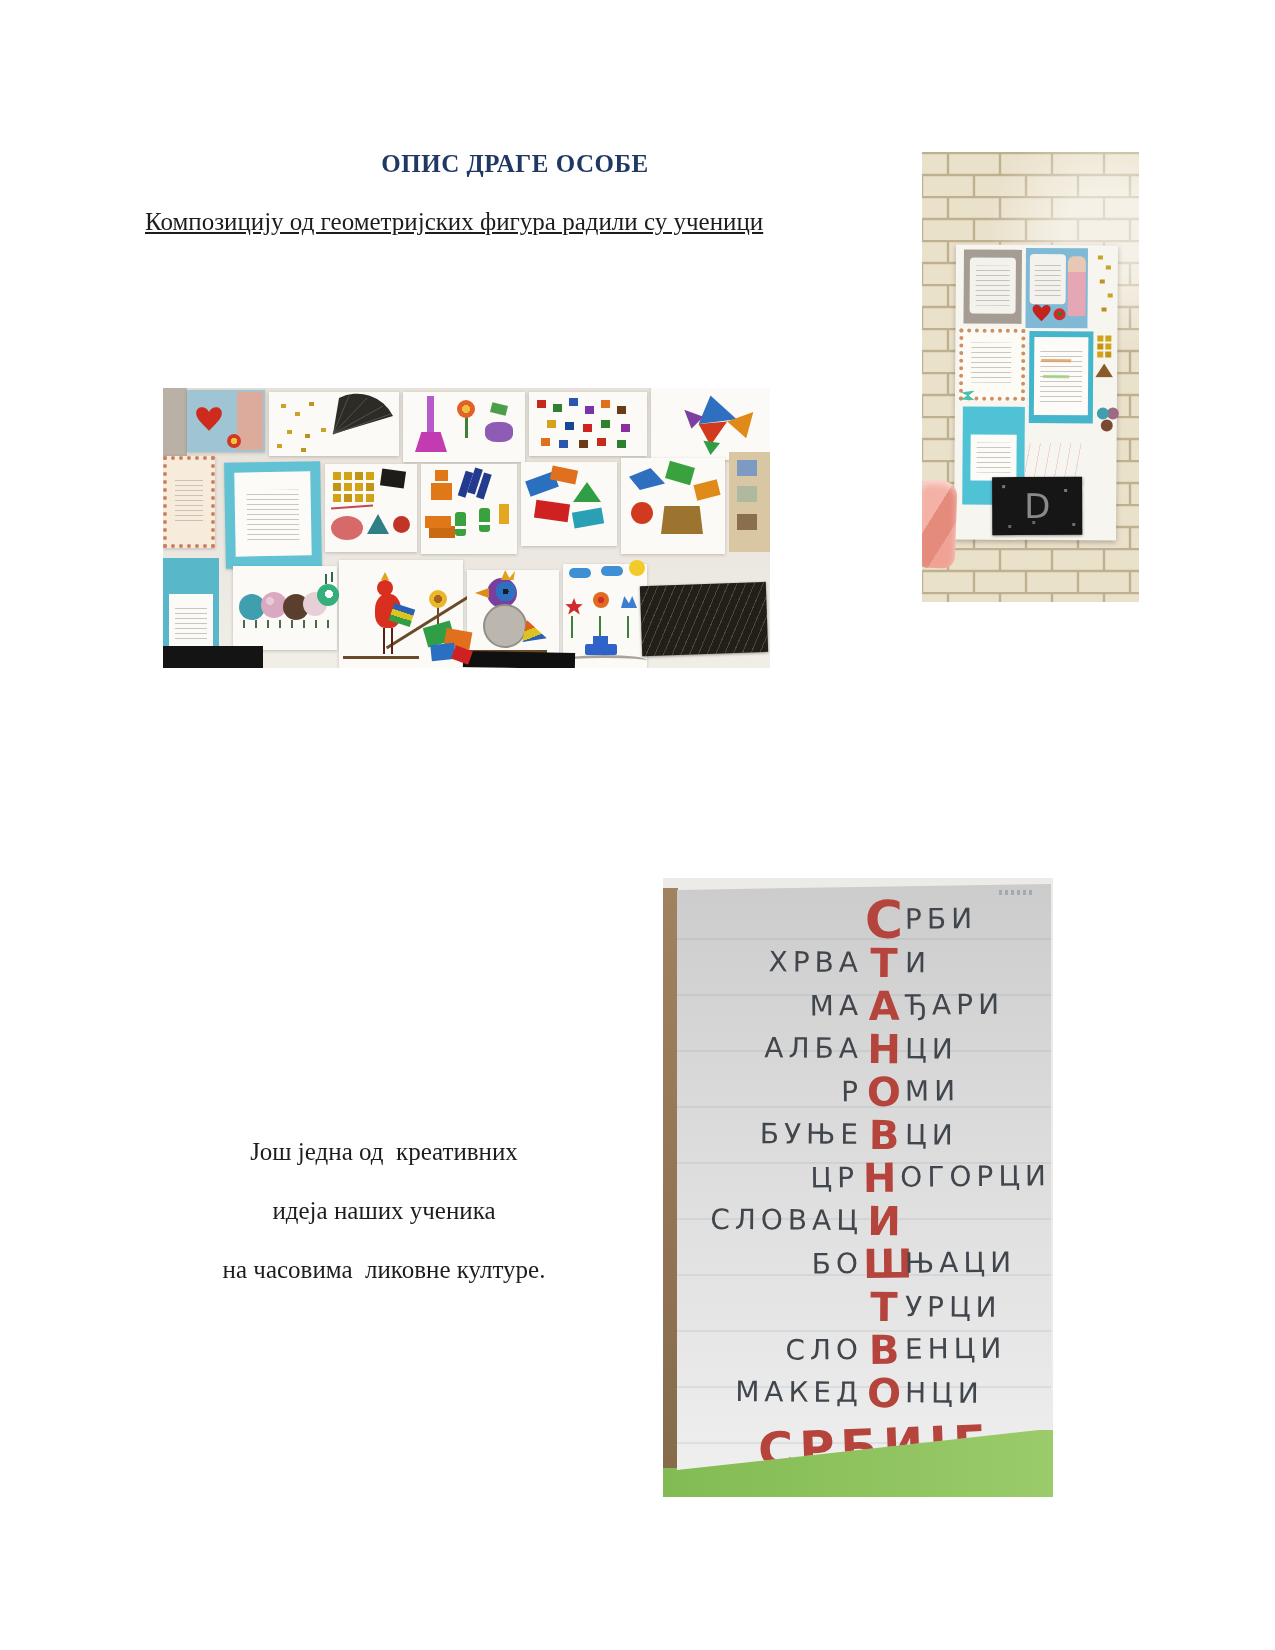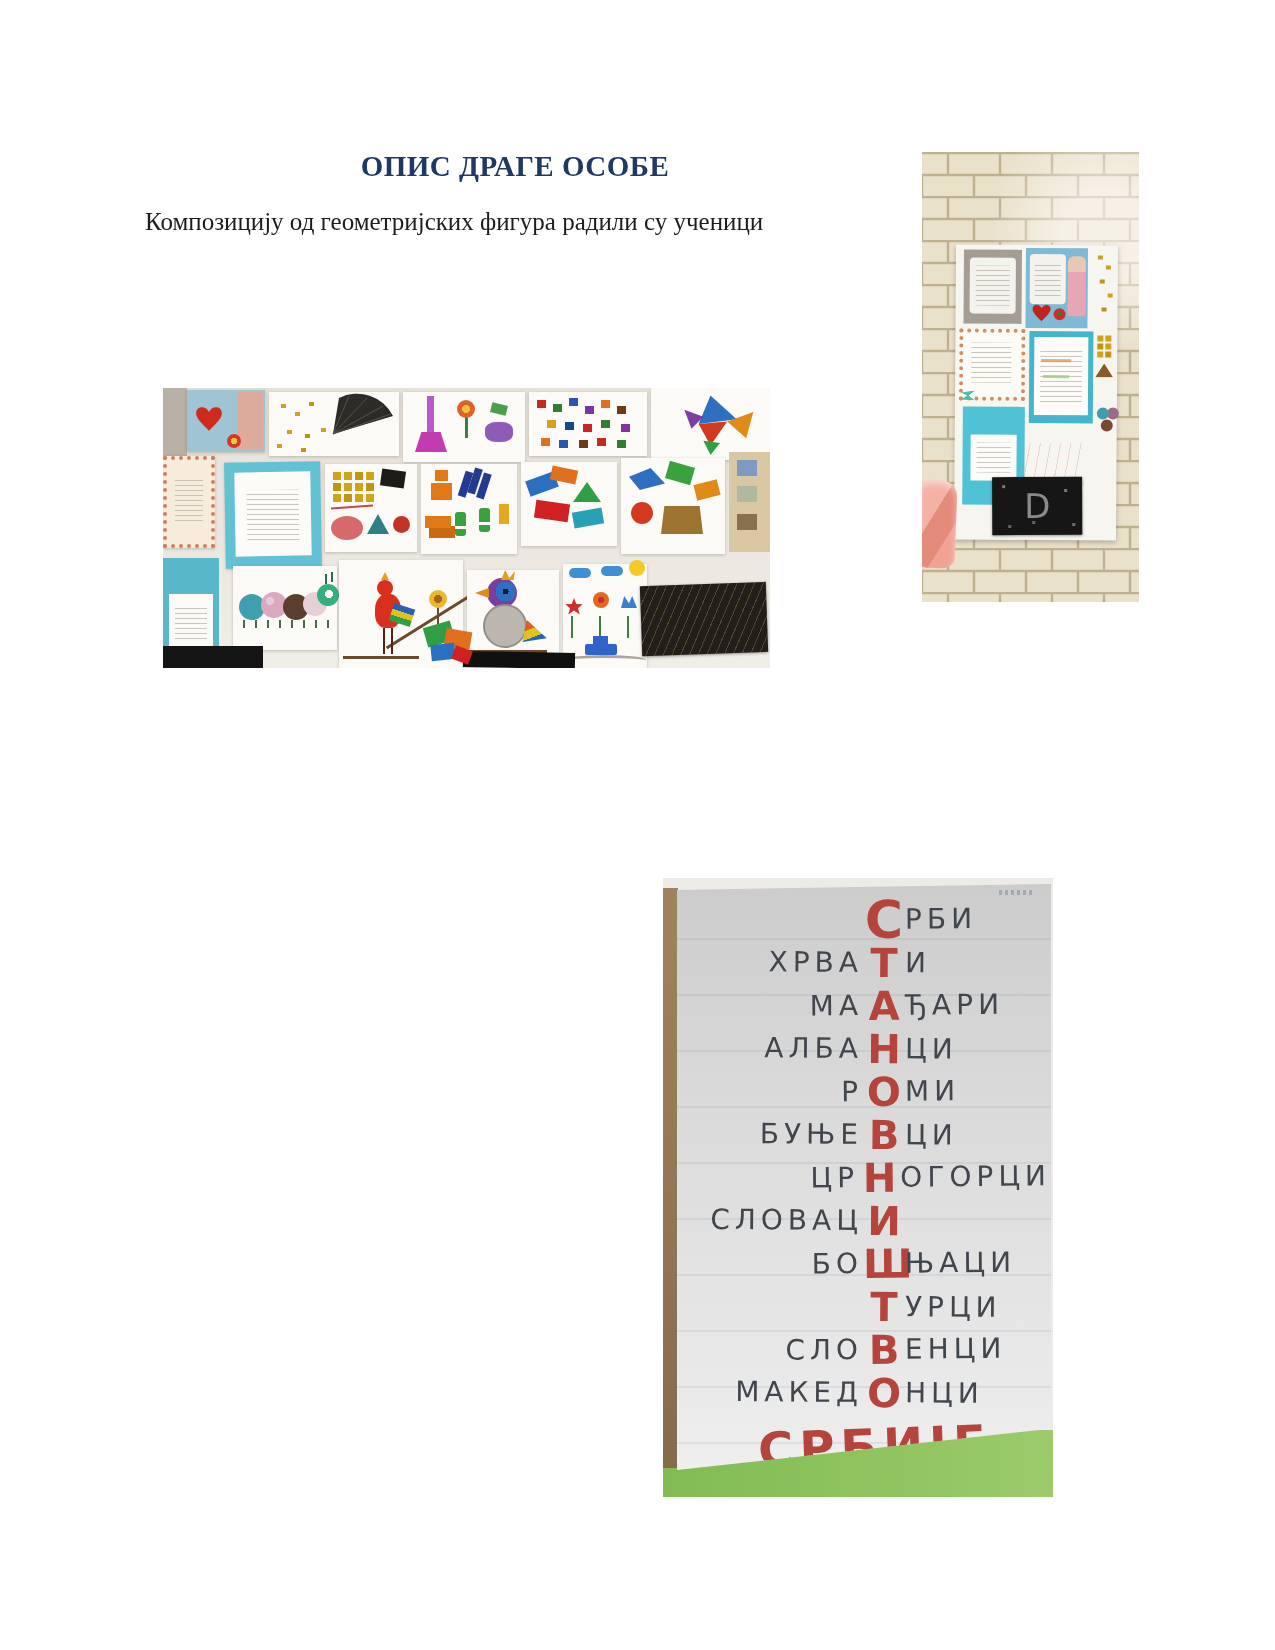--- a/index.html
+++ b/index.html
@@ -1,22 +1,22 @@
 <!DOCTYPE html>
 <html><head>
 <meta charset="utf-8">
 <style>
   html,body{margin:0;padding:0;background:#ffffff;}
   #page{position:relative;width:1275px;height:1650px;background:#ffffff;margin:0 auto;
         font-family:"Liberation Serif","DejaVu Serif",serif;overflow:hidden;}
 
   
   .doc-title{position:absolute;left:145px;top:150px;width:740px;text-align:center;
-             font-size:29px;font-weight:bold;color:#1f3864;letter-spacing:.5px;}
-  .intro{position:absolute;left:145px;top:202px;font-size:25px;line-height:40px;color:#1d1d1b;}
+             font-size:25px;font-weight:bold;color:#1f3864;letter-spacing:.5px;}
+  .intro{position:absolute;left:145px;top:202px;font-size:25px;line-height:40px;color:#1d1d1b;text-decoration:underline;}
   .caption{position:absolute;left:198px;top:1122px;width:372px;text-align:center;
            font-size:25px;line-height:59px;color:#1d1d1b;}
 
   
   .photo{position:absolute;overflow:hidden;}
   .abs{position:absolute;}
   .sheet{position:absolute;background:#fbfaf6;box-shadow:0 1px 3px rgba(60,50,40,.25);}
   .tlines{background:repeating-linear-gradient(180deg,transparent 0 4px,#b5b0a8 4px 5px);opacity:.7;}
 
   
@@ -264,20 +264,25 @@
 
       <div class="abs" style="left:38px;top:232px;width:90px;height:58px;background:#161616;transform:rotate(-.6deg);box-shadow:0 1px 3px rgba(0,0,0,.4);">
         <div class="abs" style="left:0;top:0;width:100%;height:100%;display:flex;align-items:center;justify-content:center;color:#8a8a86;font-family:'DejaVu Sans',sans-serif;font-size:34px;">D</div>
         <div class="abs" style="left:10px;top:8px;width:3px;height:3px;background:rgba(220,220,210,.5);box-shadow:62px 4px rgba(220,220,210,.5),30px 36px rgba(220,220,210,.4),70px 38px rgba(220,220,210,.45),6px 40px rgba(220,220,210,.4);"></div>
       </div>
     </div>
 
     <div class="abs" style="left:-4px;top:328px;width:38px;height:88px;border-radius:10px 16px 12px 10px;transform:rotate(2deg);background:linear-gradient(120deg,#f4b2a6 0 40%,#e58b7c 40% 70%,#f0a295 70%);box-shadow:inset 0 4px 6px rgba(255,255,255,.5);"></div>
   </div>
 
+  <div class="caption">
+    <div>Још једна од&nbsp; креативних</div>
+    <div>идеја наших ученика</div>
+    <div>на часовима&nbsp; ликовне културе.</div>
+  </div>
 
   <div id="photo-poster" class="photo">
     <div id="poster-green"></div>
     <div id="poster-brown"></div>
     <div id="poster-paper">
       <div id="poster-scribble"></div>
       <div class="cw">
         <div class="cw-row">
             <span class="pre"></span>
             <span class="redL">С</span>

